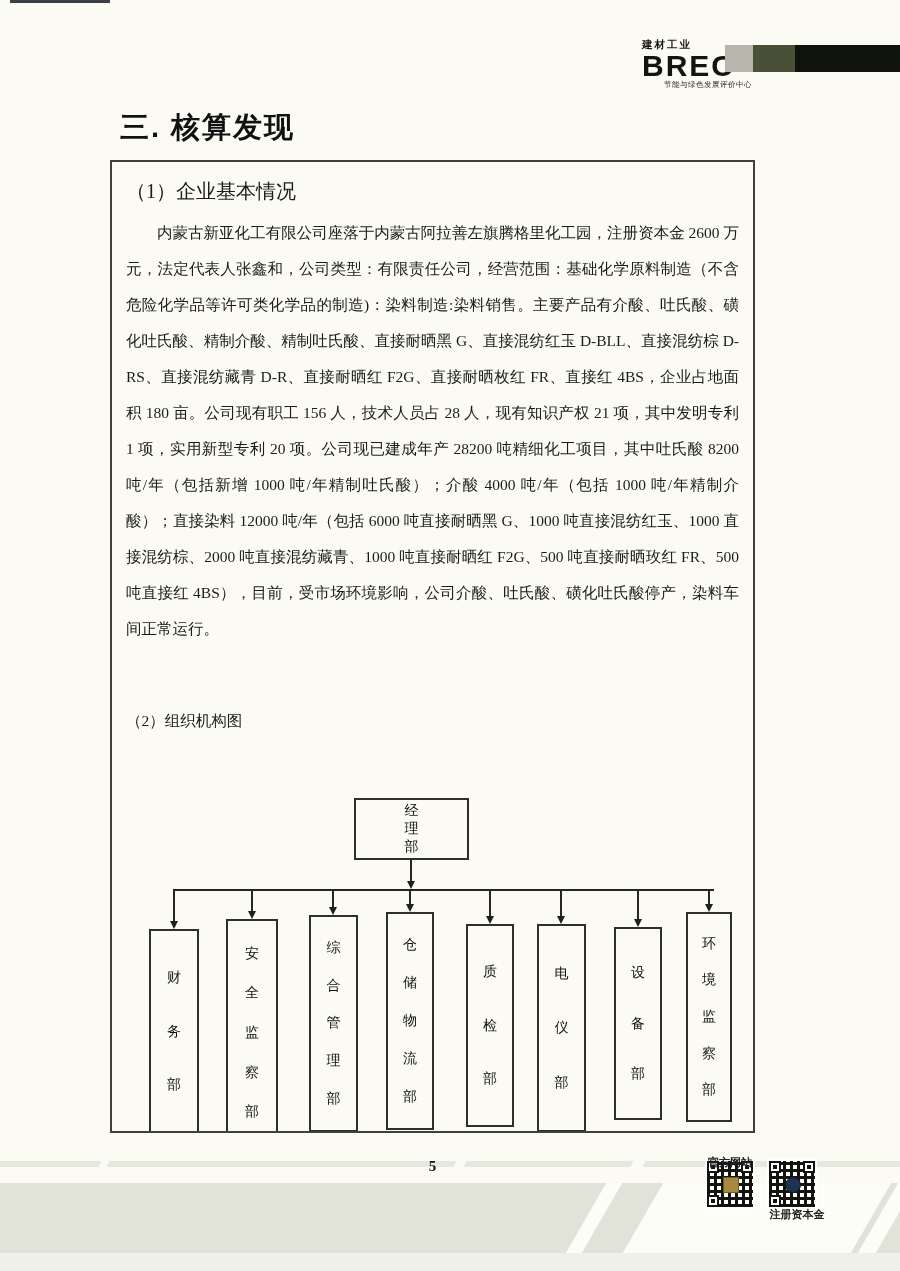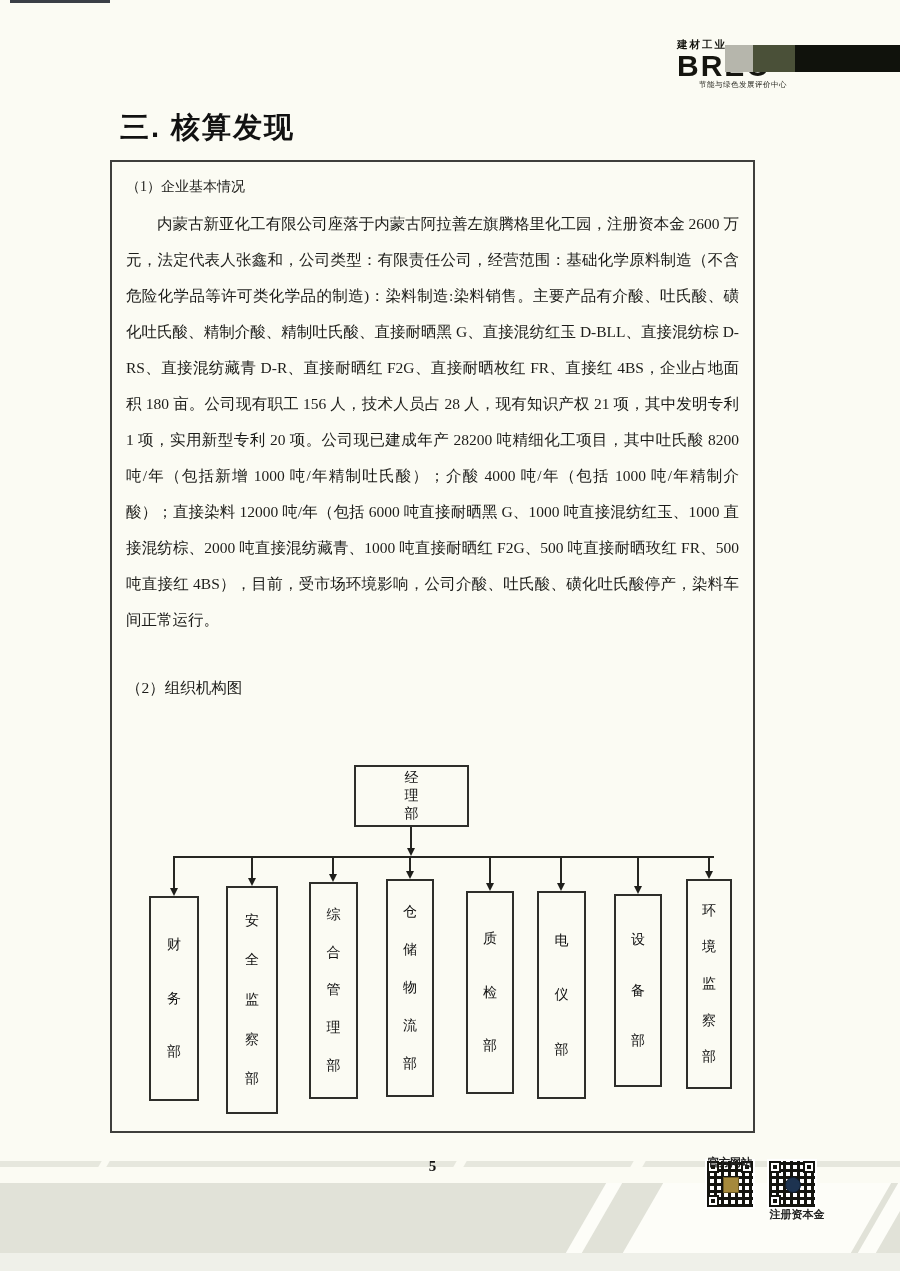--- a/index.html
+++ b/index.html
@@ -4,42 +4,42 @@
 <style>
   html,body{margin:0;padding:0;}
   body{width:900px;height:1271px;position:relative;background:#fbfbf3;
        font-family:"Liberation Serif","DejaVu Serif",serif;color:#1b1b18;overflow:hidden;}
   .abs{position:absolute;}
 
   
   .scan-sliver{left:10px;top:0;width:100px;height:3px;background:#3a3f46;}
 
   
-  .brand{left:642px;top:38px;width:110px;text-align:left;font-family:"Liberation Sans","DejaVu Sans",sans-serif;margin-left:35px;}
+  .brand{left:642px;top:38px;width:110px;text-align:left;font-family:"Liberation Sans","DejaVu Sans",sans-serif;}
   .brand-top{font-size:10.5px;font-weight:bold;letter-spacing:2px;color:#15150f;}
   .brand-main{font-size:30px;font-weight:bold;letter-spacing:2px;line-height:28px;color:#15150f;}
   .brand-sub{font-size:7.5px;letter-spacing:0.5px;color:#26261e;white-space:nowrap;text-align:right;}
   .brandbar{left:725px;top:45px;width:175px;height:27px;display:flex;}
   .brandbar .seg1{width:28px;height:100%;}
   .brandbar .seg2{width:42px;height:100%;}
   .brandbar .seg3{flex:1;height:100%;}
 
   
   .page-title{left:120px;top:108px;font-family:"Liberation Sans","DejaVu Sans",sans-serif;
               font-weight:bold;font-size:29px;letter-spacing:2px;color:#111;}
 
   
   .panel{left:110px;top:160px;width:645px;height:973px;border:2px solid #3f3f3c;box-sizing:border-box;overflow:hidden;}
   .panel-header{height:27px;line-height:27px;background:#d8d8d1;border-bottom:2px solid #3f3f3c;
                 padding-left:10px;font-family:"Liberation Sans","DejaVu Sans",sans-serif;
                 font-weight:bold;font-size:15.5px;color:#14140f;}
   .panel-content{padding:0 14px;}
-  .sub-heading{margin-top:16px;font-size:14px;color:#1b1b18;}
+  .sub-heading{margin-top:16px;font-size:20px;color:#1b1b18;}
   .body-par{margin-top:10px;font-size:15.5px;line-height:36px;text-align:justify;text-indent:2em;color:#1b1b18;}
-  .sub-heading2{margin-top:40px;font-size:15.5px;color:#1b1b18;}
+  .sub-heading2{margin-top:64px;font-size:15.5px;color:#1b1b18;}
 
   
   .chart{position:relative;height:358px;margin-top:60px;}
   .obox{position:absolute;border:2px solid #2e2e2a;box-sizing:border-box;background:transparent;}
   .vlabel{display:flex;flex-direction:column;justify-content:space-evenly;align-items:center;
           height:100%;width:100%;font-size:14px;color:#111;}
   .vlabel span{display:block;line-height:1;}
   .cline{position:absolute;background:#262622;}
   .arr{position:absolute;width:0;height:0;border-left:4px solid transparent;
        border-right:4px solid transparent;border-top:8px solid #1f1f1b;}

